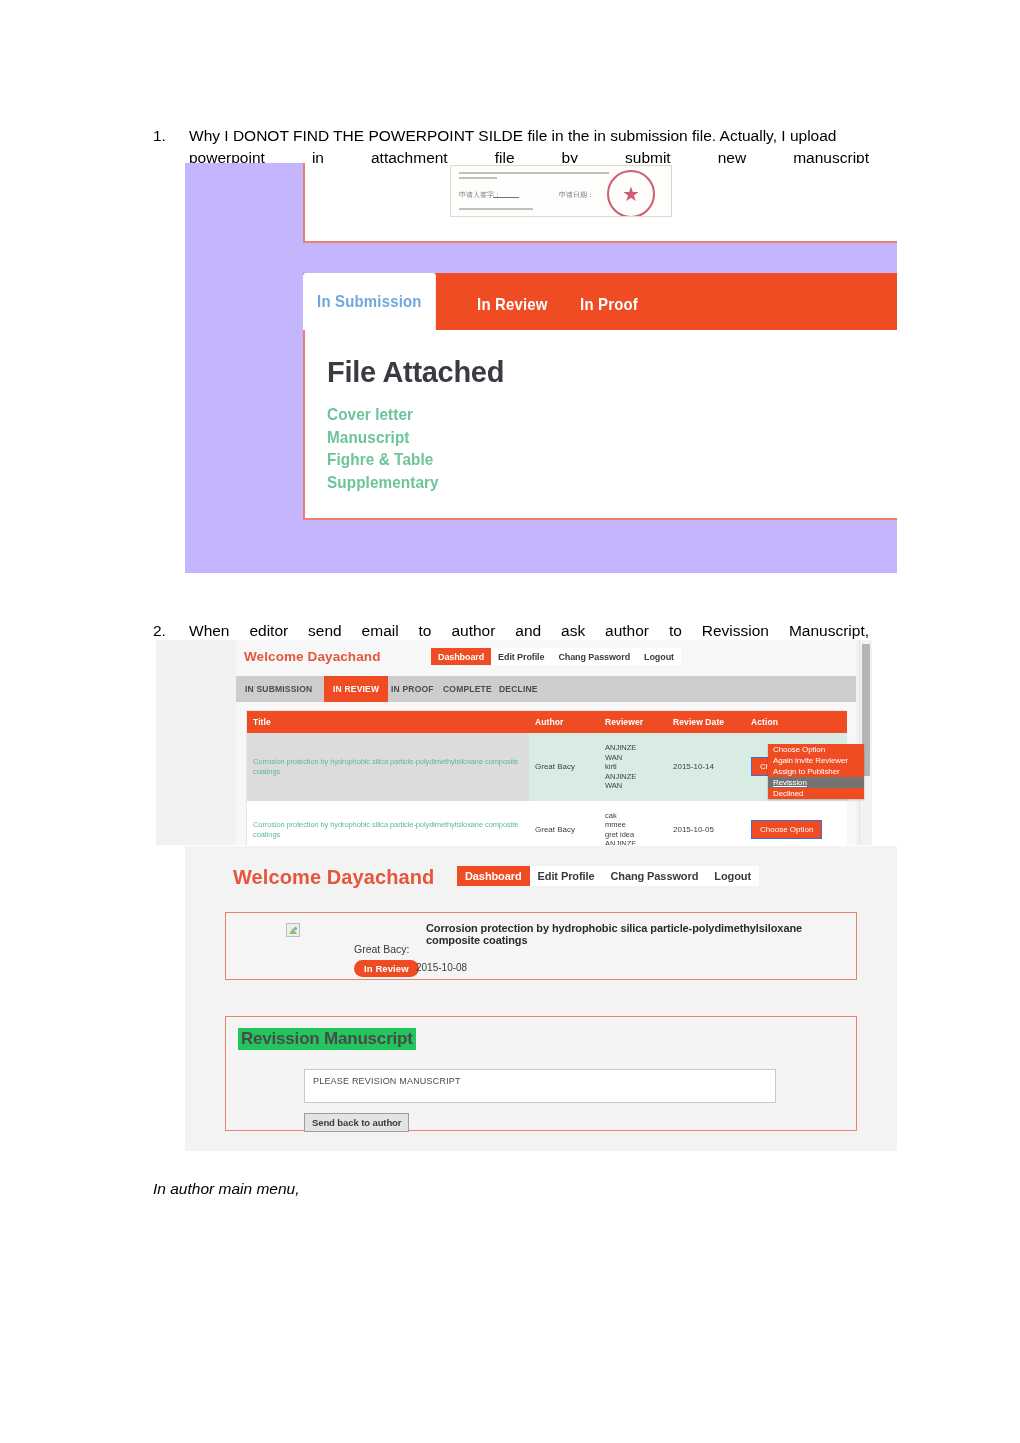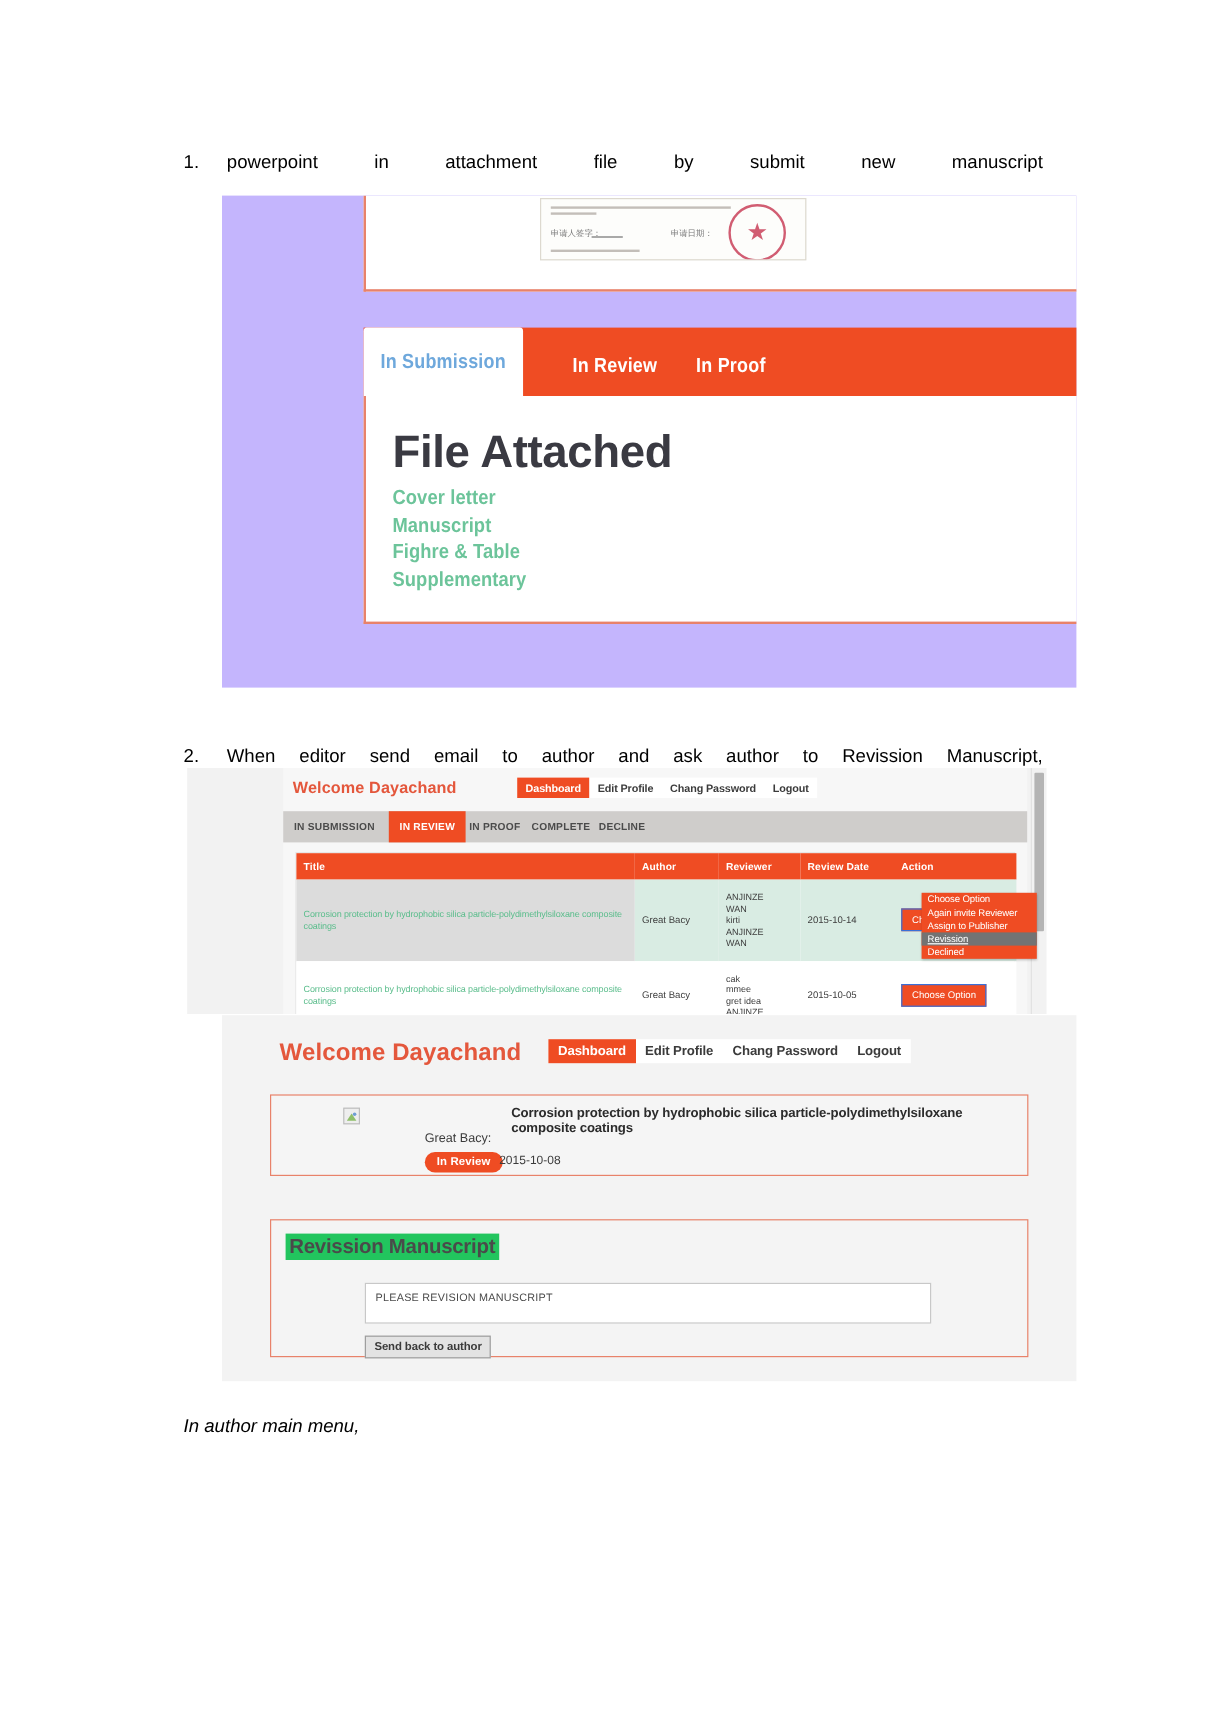--- a/index.html
+++ b/index.html
@@ -156,21 +156,21 @@
     height: 190px;
     background: #ffffff;
     border-left: 2px solid #e8826a;
     border-bottom: 2px solid #e8826a;
     box-sizing: border-box;
   }
   #shot1 .s1-heading {
     position: absolute;
     left: 22px;
     top: 26px;
-    font-size: 38px;
+    font-size: 29px;
     font-weight: bold;
     color: #3a3a42;
     letter-spacing: -.3px;
   }
   #shot1 .s1-links {
     position: absolute;
     left: 22px;
     top: 74px;
   }
   #shot1 .s1-link {
@@ -509,20 +509,21 @@
     font-family: "Liberation Sans", sans-serif;
     letter-spacing: -.1px;
   }
 </style>
 </head>
 <body>
 
 <div class="doc-list-item" style="left:153px; top:125px; width:716px;">
   <div class="doc-num">1.</div>
   <div style="flex:1;">
+    <div class="doc-para">Why I DONOT FIND THE POWERPOINT SILDE  file in the in submission file. Actually, I upload</div>
     <div class="doc-para justify-all">powerpoint in attachment file by submit new manuscript</div>
   </div>
 </div>
 
 <div class="shot" id="shot1">
 
   <div class="s1-panel-top">
     <div class="scan-doc">
       <div class="scan-line" style="left:8px; top:6px; width:150px;"></div>
       <div class="scan-line" style="left:8px; top:11px; width:38px;"></div>

